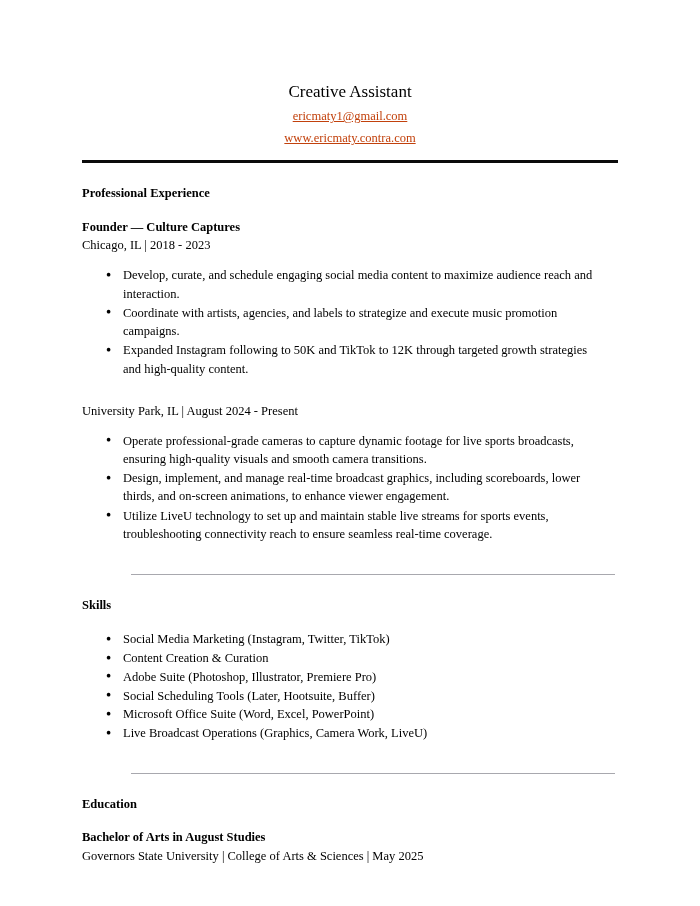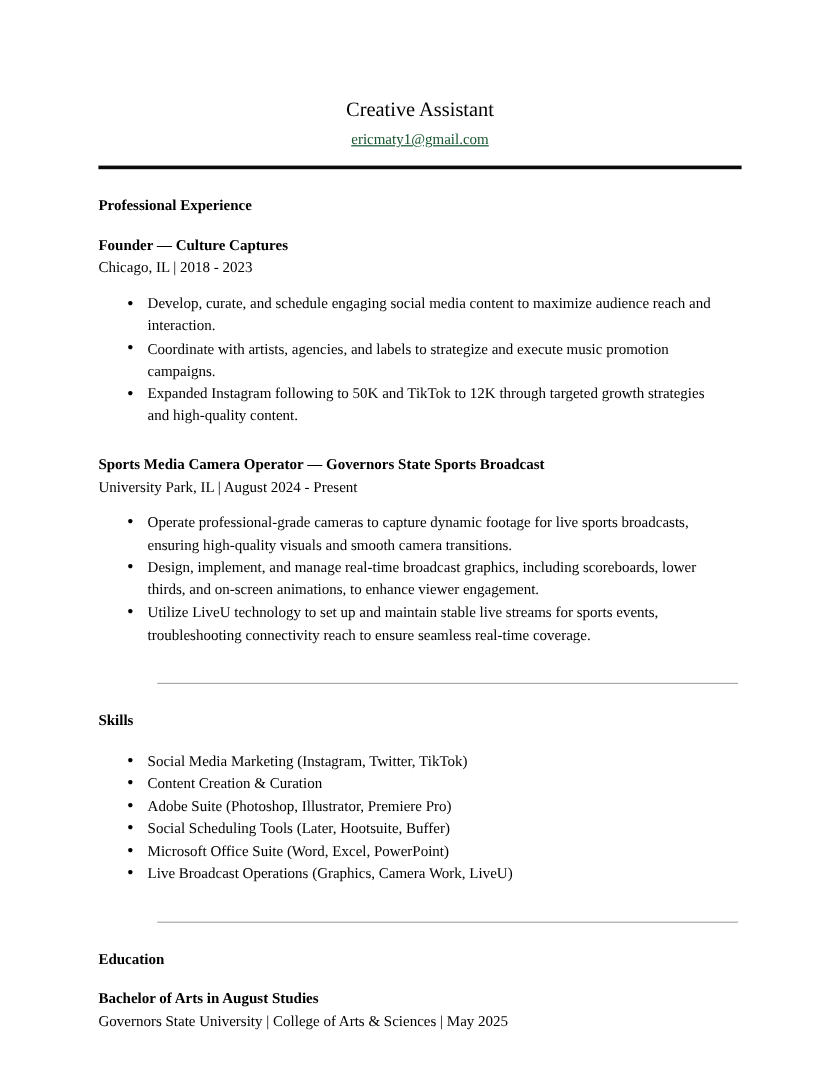--- a/index.html
+++ b/index.html
@@ -41,21 +41,21 @@
     line-height: 1.3;
     margin: 3px 0 0 0;
     text-align: center;
   }
   .contact-line {
     font-size: 12.5px;
     line-height: 1.45;
     margin: 4px 0 0 0;
   }
   .contact-link {
-    color: #14532d;
+    color: #c2410c;
     text-decoration: underline;
   }
 
   
   .rule-thick {
     position: relative;
     margin: 13px auto 0 auto;
     width: 536px;
     height: 3px;
     background: #0b0b0b;
@@ -123,20 +123,23 @@
 </style>
 </head>
 <body>
 
 <div class="page">
 
   <div class="header">
     <div class="job-title">Creative Assistant</div>
     <div class="contact-line">
       <a class="contact-link" href="#">ericmaty1@gmail.com</a>
+    </div>
+    <div class="contact-line">
+      <a class="contact-link" href="#">www.ericmaty.contra.com</a>
     </div>
   </div>
 
   <div class="rule-thick"></div>
 
   <div class="content">
 
     <div class="gap-l"></div>
     <h2 class="section-heading">Professional Experience</h2>
 
@@ -147,21 +150,20 @@
       <div class="gap-s"></div>
       <ul class="bullets">
         <li>Develop, curate, and schedule engaging social media content to maximize audience reach and interaction.</li>
         <li>Coordinate with artists, agencies, and labels to strategize and execute music promotion campaigns.</li>
         <li>Expanded Instagram following to 50K and TikTok to 12K through targeted growth strategies and high-quality content.</li>
       </ul>
     </div>
 
     <div class="gap-l"></div>
     <div>
-      <div class="entry-title">Sports Media Camera Operator — Governors State Sports Broadcast</div>
       <div class="entry-meta">University Park, IL | August 2024 - Present</div>
       <div class="gap-s"></div>
       <ul class="bullets">
         <li>Operate professional-grade cameras to capture dynamic footage for live sports broadcasts, ensuring high-quality visuals and smooth camera transitions.</li>
         <li>Design, implement, and manage real-time broadcast graphics, including scoreboards, lower thirds, and on-screen animations, to enhance viewer engagement.</li>
         <li>Utilize LiveU technology to set up and maintain stable live streams for sports events, troubleshooting connectivity reach to ensure seamless real-time coverage.</li>
       </ul>
     </div>
   </div>
 

